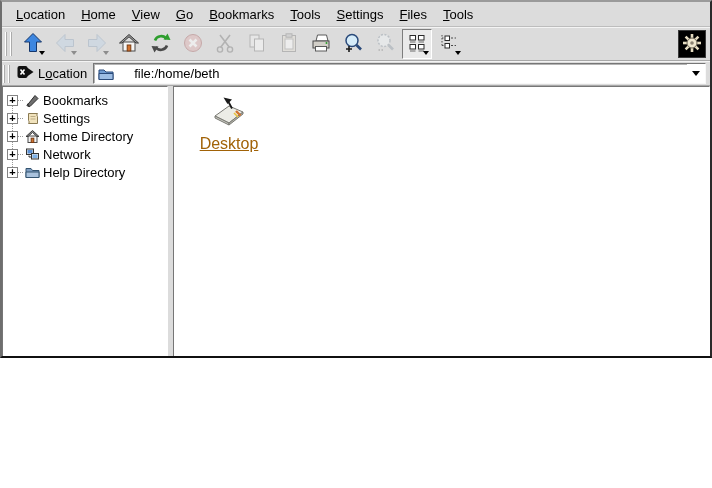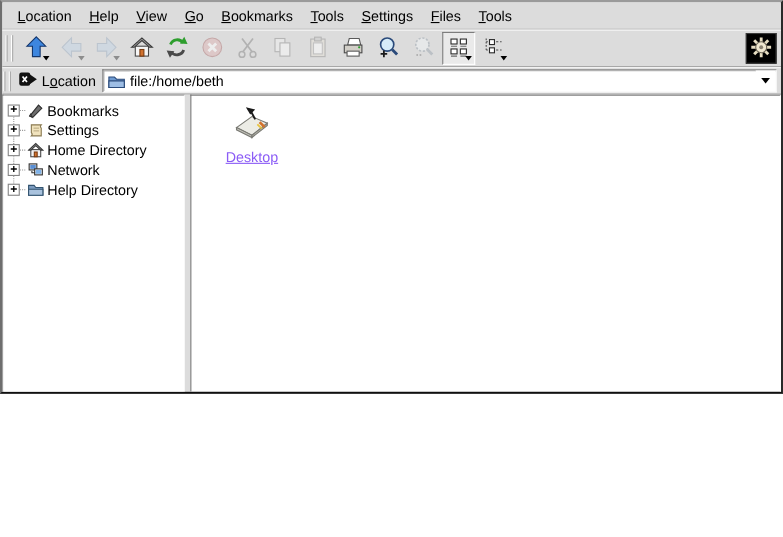--- a/index.html
+++ b/index.html
@@ -73,21 +73,21 @@
   .combo {
     flex:1 1 auto; height:21px; display:flex; align-items:center;
     background:#fff;
     border-top:1px solid #767676; border-left:1px solid #767676;
     border-bottom:1px solid #f8f8f8; border-right:1px solid #f8f8f8;
     box-shadow:inset 1px 1px 0 #b4b4b4;
   }
   .combo .foldico { margin:0 4px 0 4px; display:flex; }
   .combo input {
     flex:1 1 auto; border:0; outline:none; background:#fff;
-    font-family:"Liberation Sans", sans-serif; font-size:13px; height:17px;
+    font-family:"Liberation Sans", sans-serif; font-size:13px; height:17px;margin-left:16px;
   }
   .combo-arrow {
     width:18px; height:19px; display:flex; align-items:center; justify-content:center;
     background:#fff; cursor:default;
   }
   .combo-arrow .tri {
     width:0; height:0;
     border-left:4.5px solid transparent; border-right:4.5px solid transparent;
     border-top:5px solid #000;
   }
@@ -110,21 +110,21 @@
   }
   .tree-dash { width:5px; border-top:1px dotted #9a9a9a; margin-right:1px; }
   .tree-icon { width:17px; height:16px; flex:0 0 auto; display:flex; align-items:center; justify-content:center; margin-right:2px; }
   .tree-label { white-space:nowrap; font-size:13px; }
 
   .splitter { width:5px; background:#dcdcdc; cursor:col-resize; }
   .viewpanel { width:537px; height:382px; background:#fff; padding:8px 0 0 20px; }
 
   .file-item { width:70px; text-align:center; cursor:pointer; }
   .file-item .ficon { display:flex; justify-content:center; margin-bottom:4px; }
-  .file-label { font-size:13px; color:#8b5cf6; text-decoration:underline; }
+  .file-label { font-size:16px; color:#a16207; text-decoration:underline; }
 
   
   .hscroll { height:16px; display:flex; background:#cecece; border-top:1px solid #a8a8a8; }
   .sb-btn {
     width:16px; height:15px; background:#dcdcdc;
     border-top:1px solid #f4f4f4; border-left:1px solid #f4f4f4;
     border-bottom:1px solid #7d7d7d; border-right:1px solid #7d7d7d;
     display:flex; align-items:center; justify-content:center;
   }
   .tri-l { width:0; height:0; border-top:4px solid transparent; border-bottom:4px solid transparent; border-right:5px solid #000; }
@@ -160,21 +160,21 @@
     display:flex; align-items:center; justify-content:center;
   }
 </style>
 </head>
 <body>
 
 <div class="window">
 
   <div class="menubar">
     <span class="menu-item">Location</span>
-    <span class="menu-item">Help</span>
+    <span class="menu-item">Home</span>
     <span class="menu-item">View</span>
     <span class="menu-item">Go</span>
     <span class="menu-item">Bookmarks</span>
     <span class="menu-item">Tools</span>
     <span class="menu-item">Settings</span>
     <span class="menu-item">Files</span>
     <span class="menu-item">Tools</span>
   </div>
 
   <div class="toolbar">

